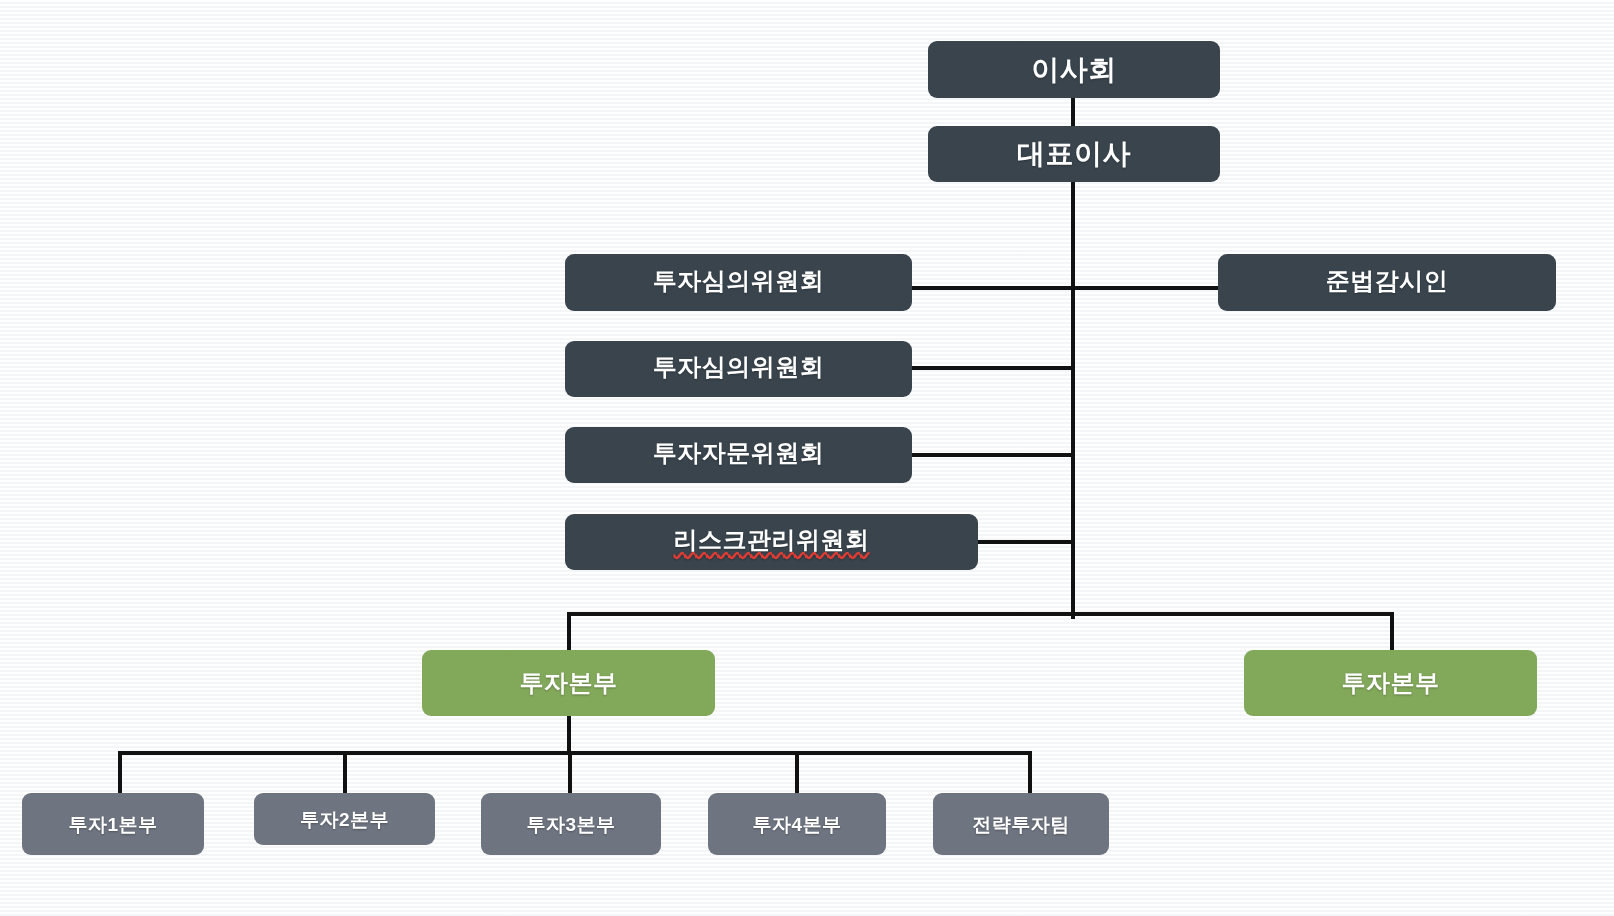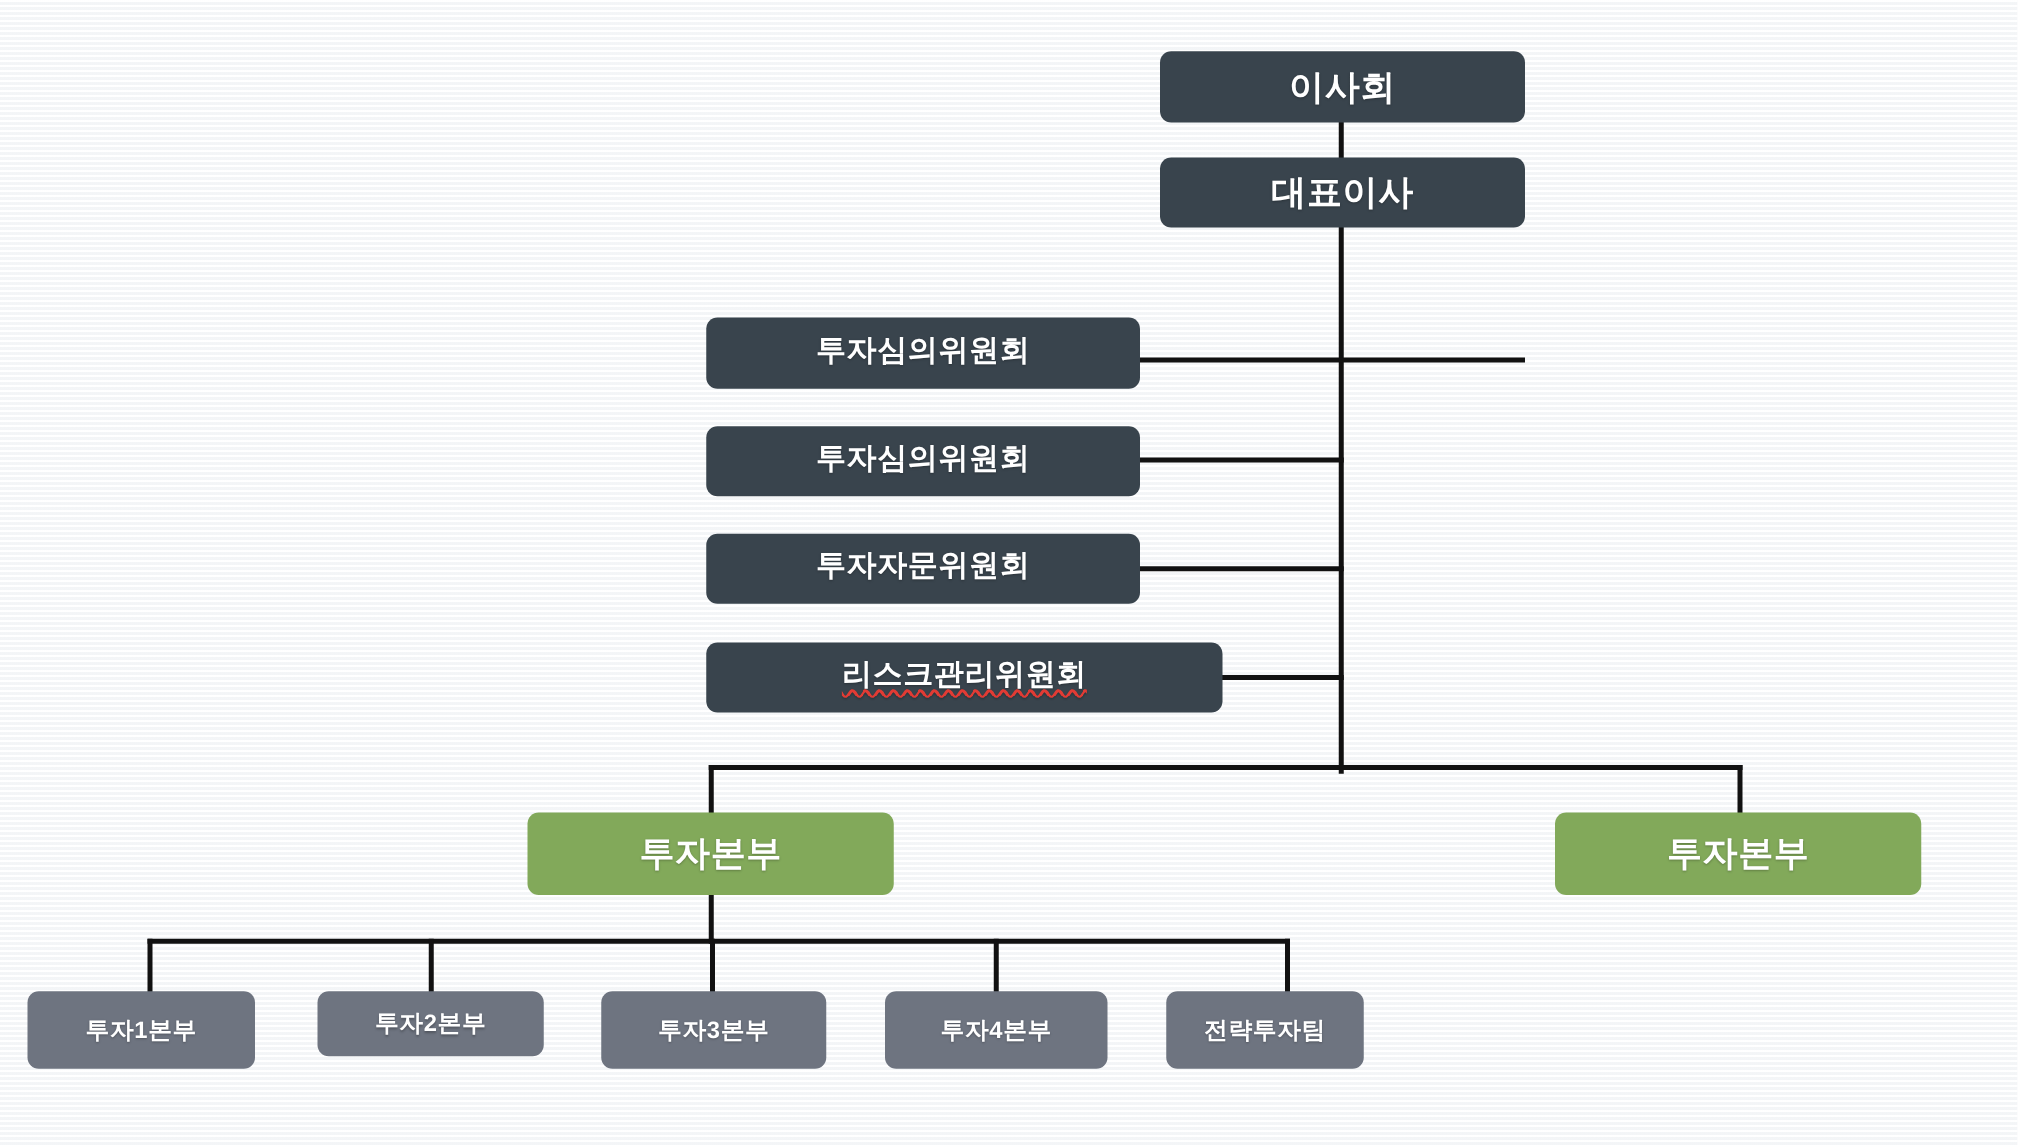--- a/index.html
+++ b/index.html
@@ -50,21 +50,21 @@
 
   .node .label { display: inline-block; line-height: 1; }
   .node.misspelled .label {
     text-decoration: underline wavy #e23b34;
     text-decoration-skip-ink: none;
     text-underline-offset: 4px;
   }
 
   .f-top   { font-size: 28px; }
   .f-comm  { font-size: 24px; font-family: Liberation Mono, monospace; }
-  .f-div   { font-size: 28px; }
+  .f-div   { font-size: 24px; }
   .f-team  { font-size: 19px; }
 </style>
 </head>
 <body>
 
 <div id="canvas">
 
   <svg id="lines" viewBox="0 0 1614 916" xmlns="http://www.w3.org/2000/svg">
       <line x1="1073" y1="98" x2="1073" y2="126" stroke="#111111" stroke-width="4" stroke-linecap="square"></line>
       <line x1="1073" y1="182" x2="1073" y2="617" stroke="#111111" stroke-width="4" stroke-linecap="square"></line>
@@ -84,20 +84,23 @@
       <line x1="1030" y1="753" x2="1030" y2="793" stroke="#111111" stroke-width="4" stroke-linecap="square"></line>
     </svg>
 
   <div class="node dark f-top" style="left: 928px; top: 126px; width: 292px; height: 56px;">
     <span class="label">대표이사</span>
   </div>
   <div class="node dark f-top" style="left: 928px; top: 41px; width: 292px; height: 57px;">
     <span class="label">이사회</span>
   </div>
 
+  <div class="node dark f-comm" style="left: 1218px; top: 254px; width: 338px; height: 57px;">
+    <span class="label">준법감시인</span>
+  </div>
 
   <div id="committees-group">
       <div class="node dark f-comm" style="left: 565px; top: 254px; width: 347px; height: 57px;">
         <span class="label">투자심의위원회</span>
       </div>
       <div class="node dark f-comm" style="left: 565px; top: 341px; width: 347px; height: 56px;">
         <span class="label">투자심의위원회</span>
       </div>
       <div class="node dark f-comm" style="left: 565px; top: 427px; width: 347px; height: 56px;">
         <span class="label">투자자문위원회</span>
@@ -120,18 +123,18 @@
       </div>
       <div class="node gray f-team" style="left: 254px; top: 793px; width: 181px; height: 52px;">
         <span class="label">투자2본부</span>
       </div>
       <div class="node gray f-team" style="left: 481px; top: 793px; width: 180px; height: 62px;">
         <span class="label">투자3본부</span>
       </div>
       <div class="node gray f-team" style="left: 708px; top: 793px; width: 178px; height: 62px;">
         <span class="label">투자4본부</span>
       </div>
-      <div class="node gray f-team" style="left: 933px; top: 793px; width: 158px; height: 62px;">
+      <div class="node gray f-team" style="left: 933px; top: 793px; width: 176px; height: 62px;">
         <span class="label">전략투자팀</span>
       </div>
     </div>
 
 </div>
 
 </body></html>

